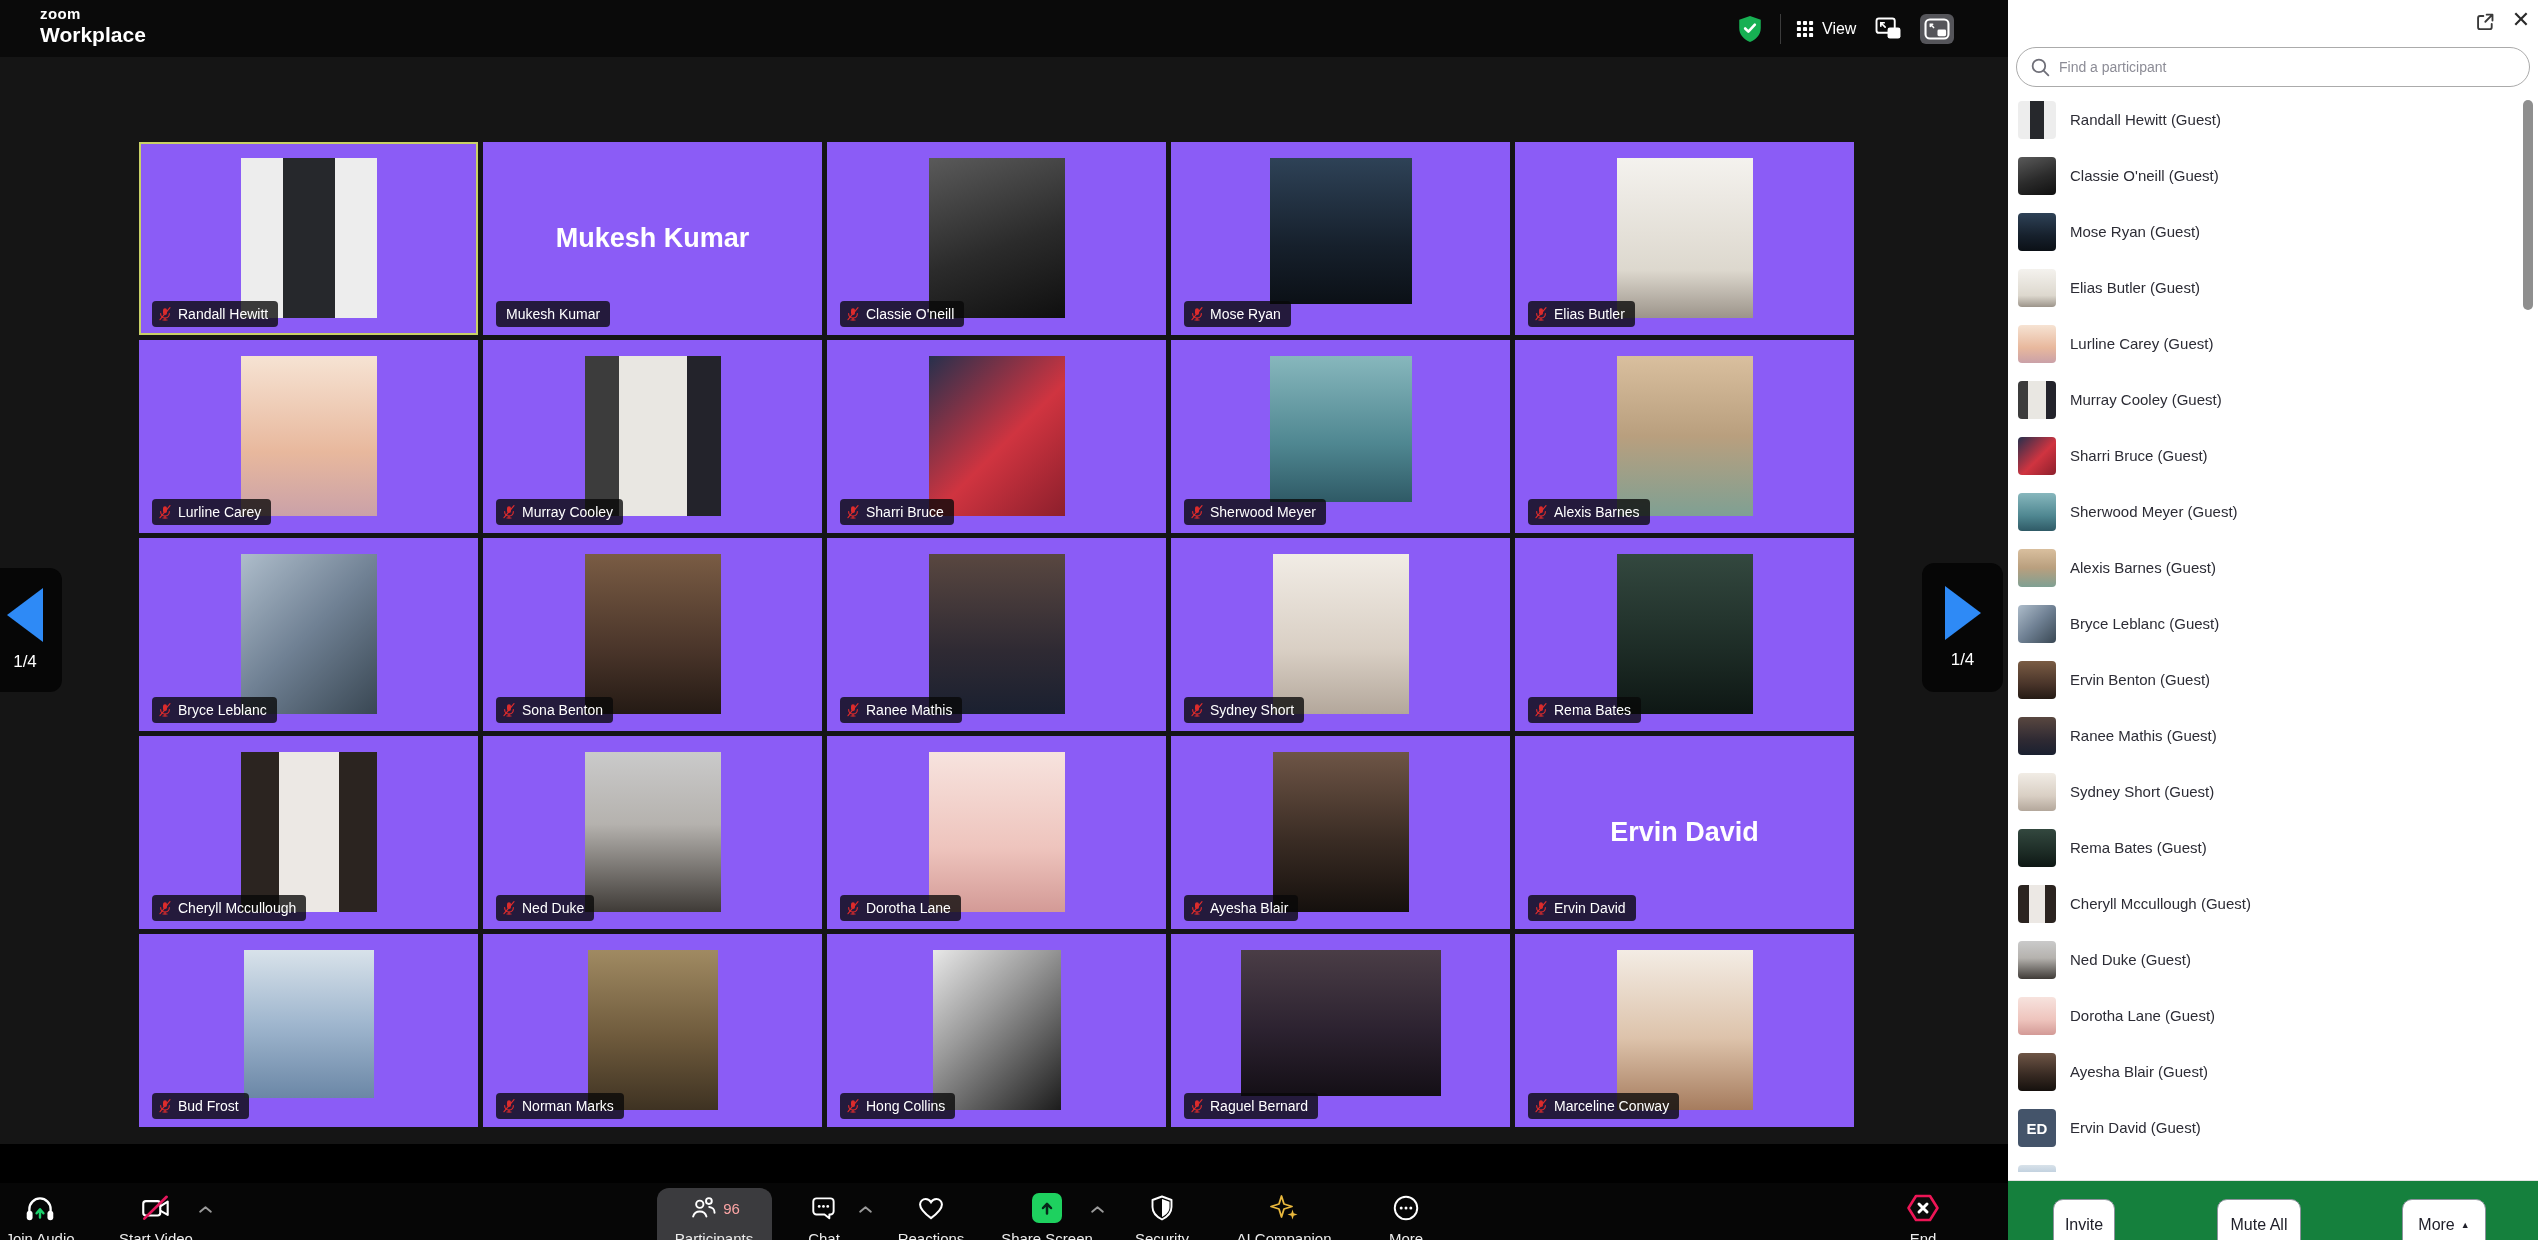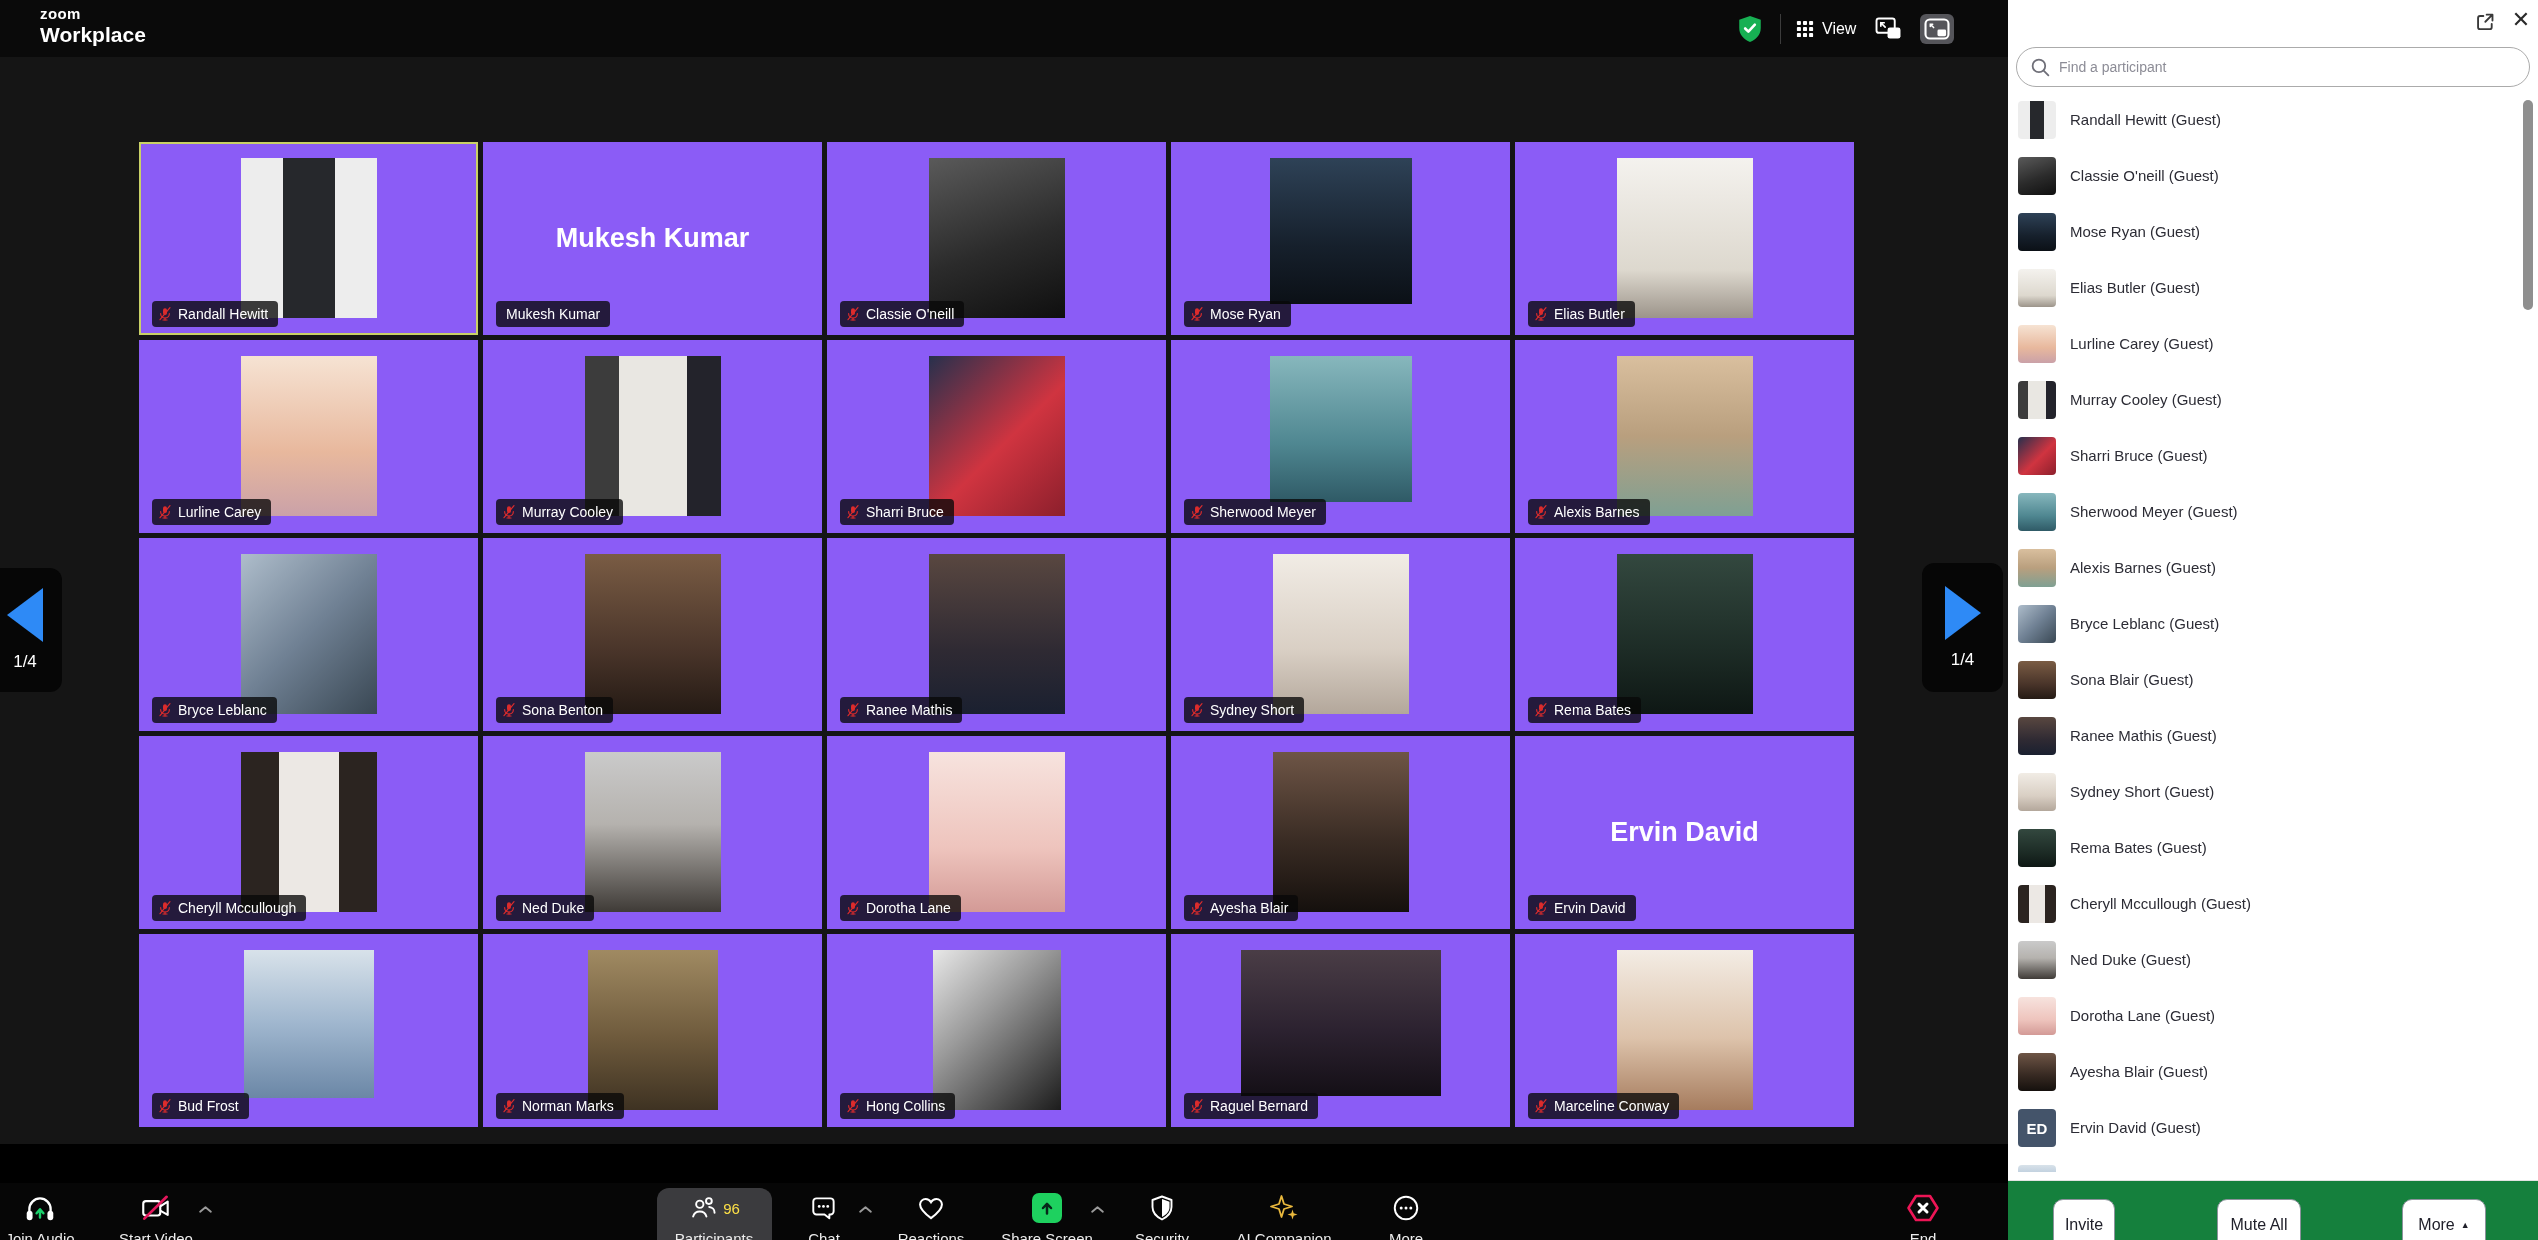--- a/index.html
+++ b/index.html
@@ -43,21 +43,21 @@
 
   
   .toolbar { position:absolute; left:0; top:1183px; width:2008px; height:70px; background:#060606; }
   .tb-item { position:absolute; top:6px; width:130px; margin-left:-65px; display:flex;
     flex-direction:column; align-items:center; color:#ededed; }
   .tb-icon { height:38px; display:flex; align-items:center; justify-content:center; gap:5px; }
   .tb-label { font-size:15px; margin-top:3px; white-space:nowrap; }
   .tb-caret { position:absolute; top:22px; }
   .tb-participants-bg { position:absolute; left:657px; top:5px; width:115px; height:64px;
     background:#3b3b3e; border-radius:12px; }
-  .badge-96 { color:#fde047; font-size:15px; }
+  .badge-96 { color:#fca5a5; font-size:15px; }
   .share-sq { width:30px; height:30px; background:#1ed15f; border-radius:7px;
     display:flex; align-items:center; justify-content:center; }
 
   
   .panel { position:absolute; left:2008px; top:0; width:530px; height:1240px; background:#fff; }
   .panel-title { position:absolute; top:13px; left:0; width:530px; text-align:center;
     font-size:17px; font-weight:700; color:#17171c;margin-top:40px; }
   .popout-btn { position:absolute; left:466px; top:11px; width:24px; height:24px; }
   .close-btn { position:absolute; left:501px; top:8px; width:24px; height:24px;
     font-size:22px; color:#2a2a2a; text-align:center; line-height:24px; }
@@ -881,21 +881,21 @@
     <svg class="p-cam" width="22" height="22" viewBox="0 0 24 24">
       <g stroke="#dc2c2c" stroke-width="1.6" stroke-linejoin="round" stroke-linecap="round" fill="none">
         <rect x="2.5" y="6.5" width="13" height="11" rx="2"></rect>
         <path d="M15.5 10.5 L21 7 v10 l-5.5 -3.5"></path>
         <line x1="2" y1="19.5" x2="21.5" y2="4"></line>
       </g>
     </svg>
   </div>
       <div class="p-row">
     <div class="p-avatar" style="background: linear-gradient(rgb(122, 92, 68) 0%, rgb(74, 53, 42) 60%, rgb(36, 26, 20) 100%);"></div>
-    <span class="p-name">Sona Blair (Guest)</span>
+    <span class="p-name">Ervin Benton (Guest)</span>
     <svg class="p-mic" width="22" height="22" viewBox="0 0 24 24">
       <g stroke="#dc2c2c" stroke-width="1.6" stroke-linecap="round" fill="none">
         <rect x="9.2" y="3.5" width="5.6" height="9.5" rx="2.8" fill="#dc2c2c" stroke="none"></rect>
         <path d="M5.8 11.5a6.2 6.2 0 0 0 12.4 0"></path>
         <line x1="12" y1="17.7" x2="12" y2="20.5"></line>
         <line x1="9.2" y1="20.5" x2="14.8" y2="20.5"></line>
         <line x1="4.5" y1="20.5" x2="19.5" y2="2.5"></line>
       </g>
     </svg>
     <svg class="p-cam" width="22" height="22" viewBox="0 0 24 24">

